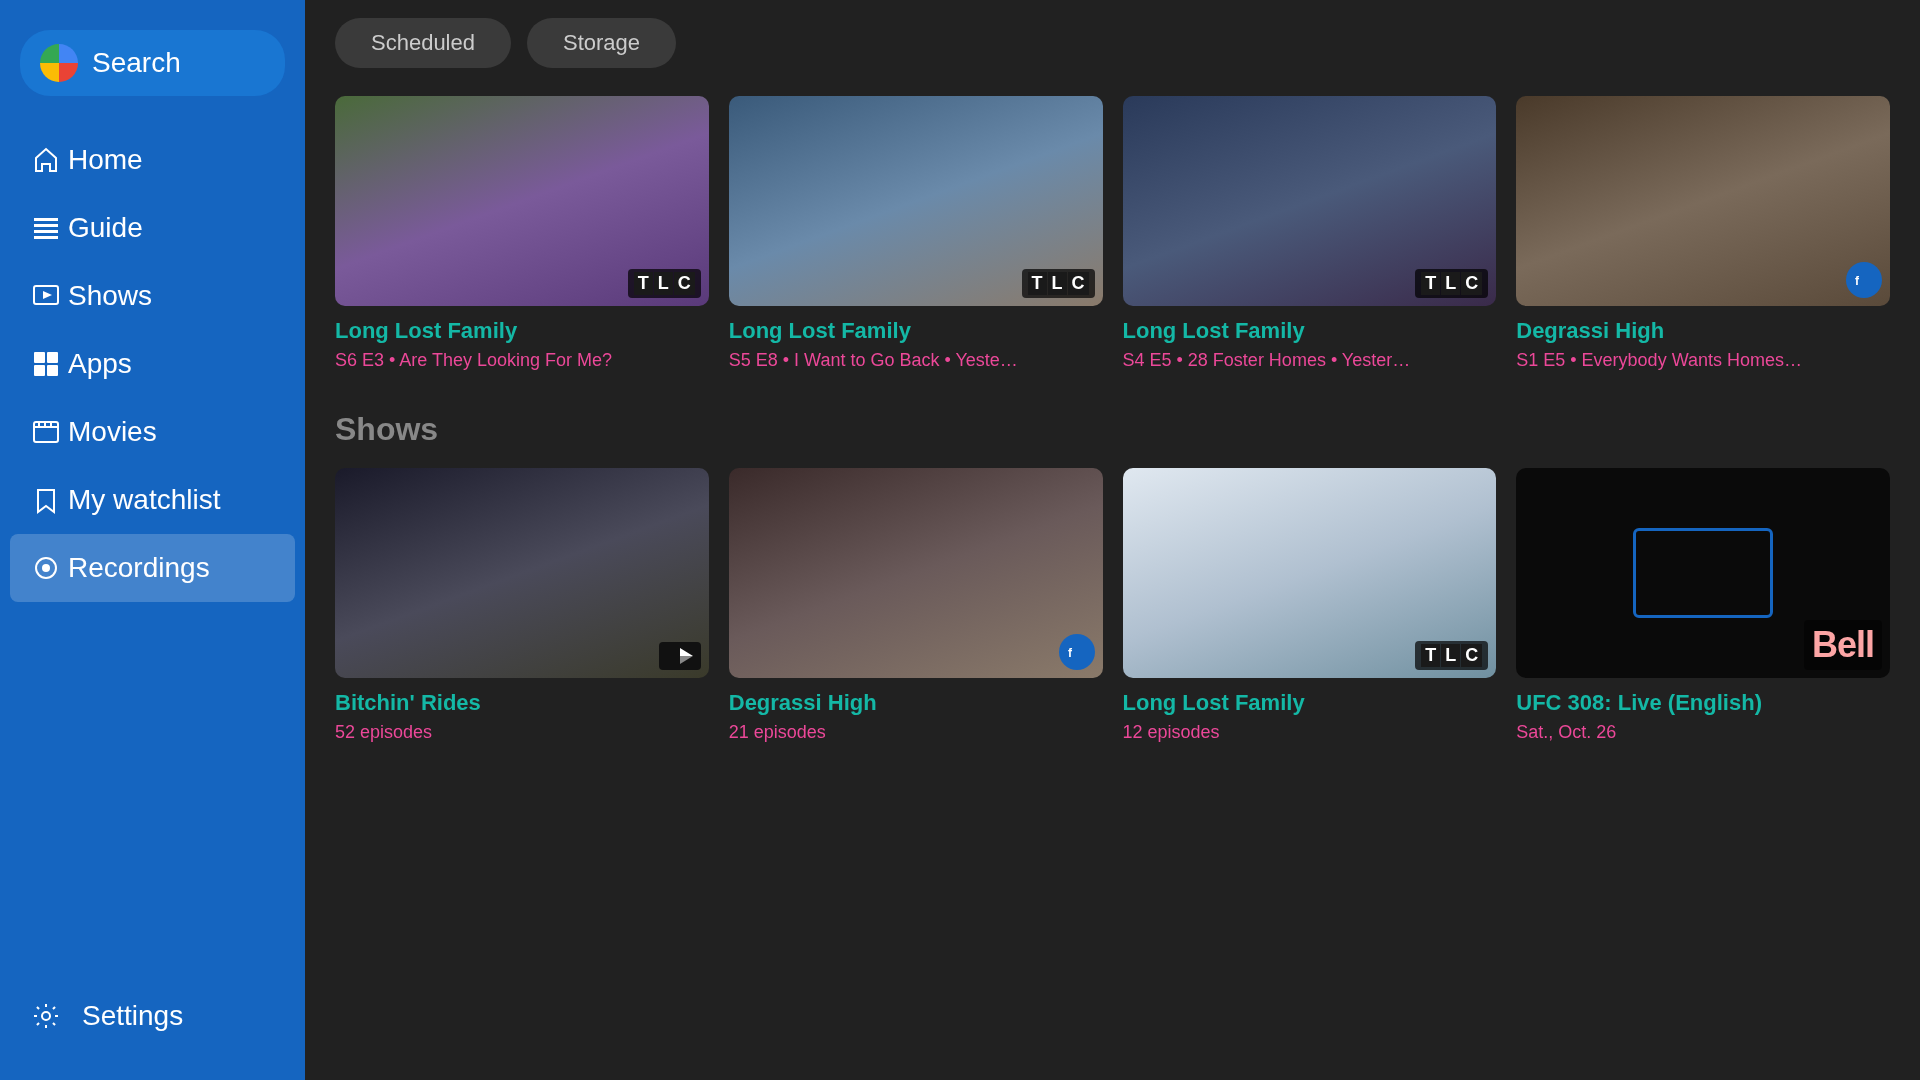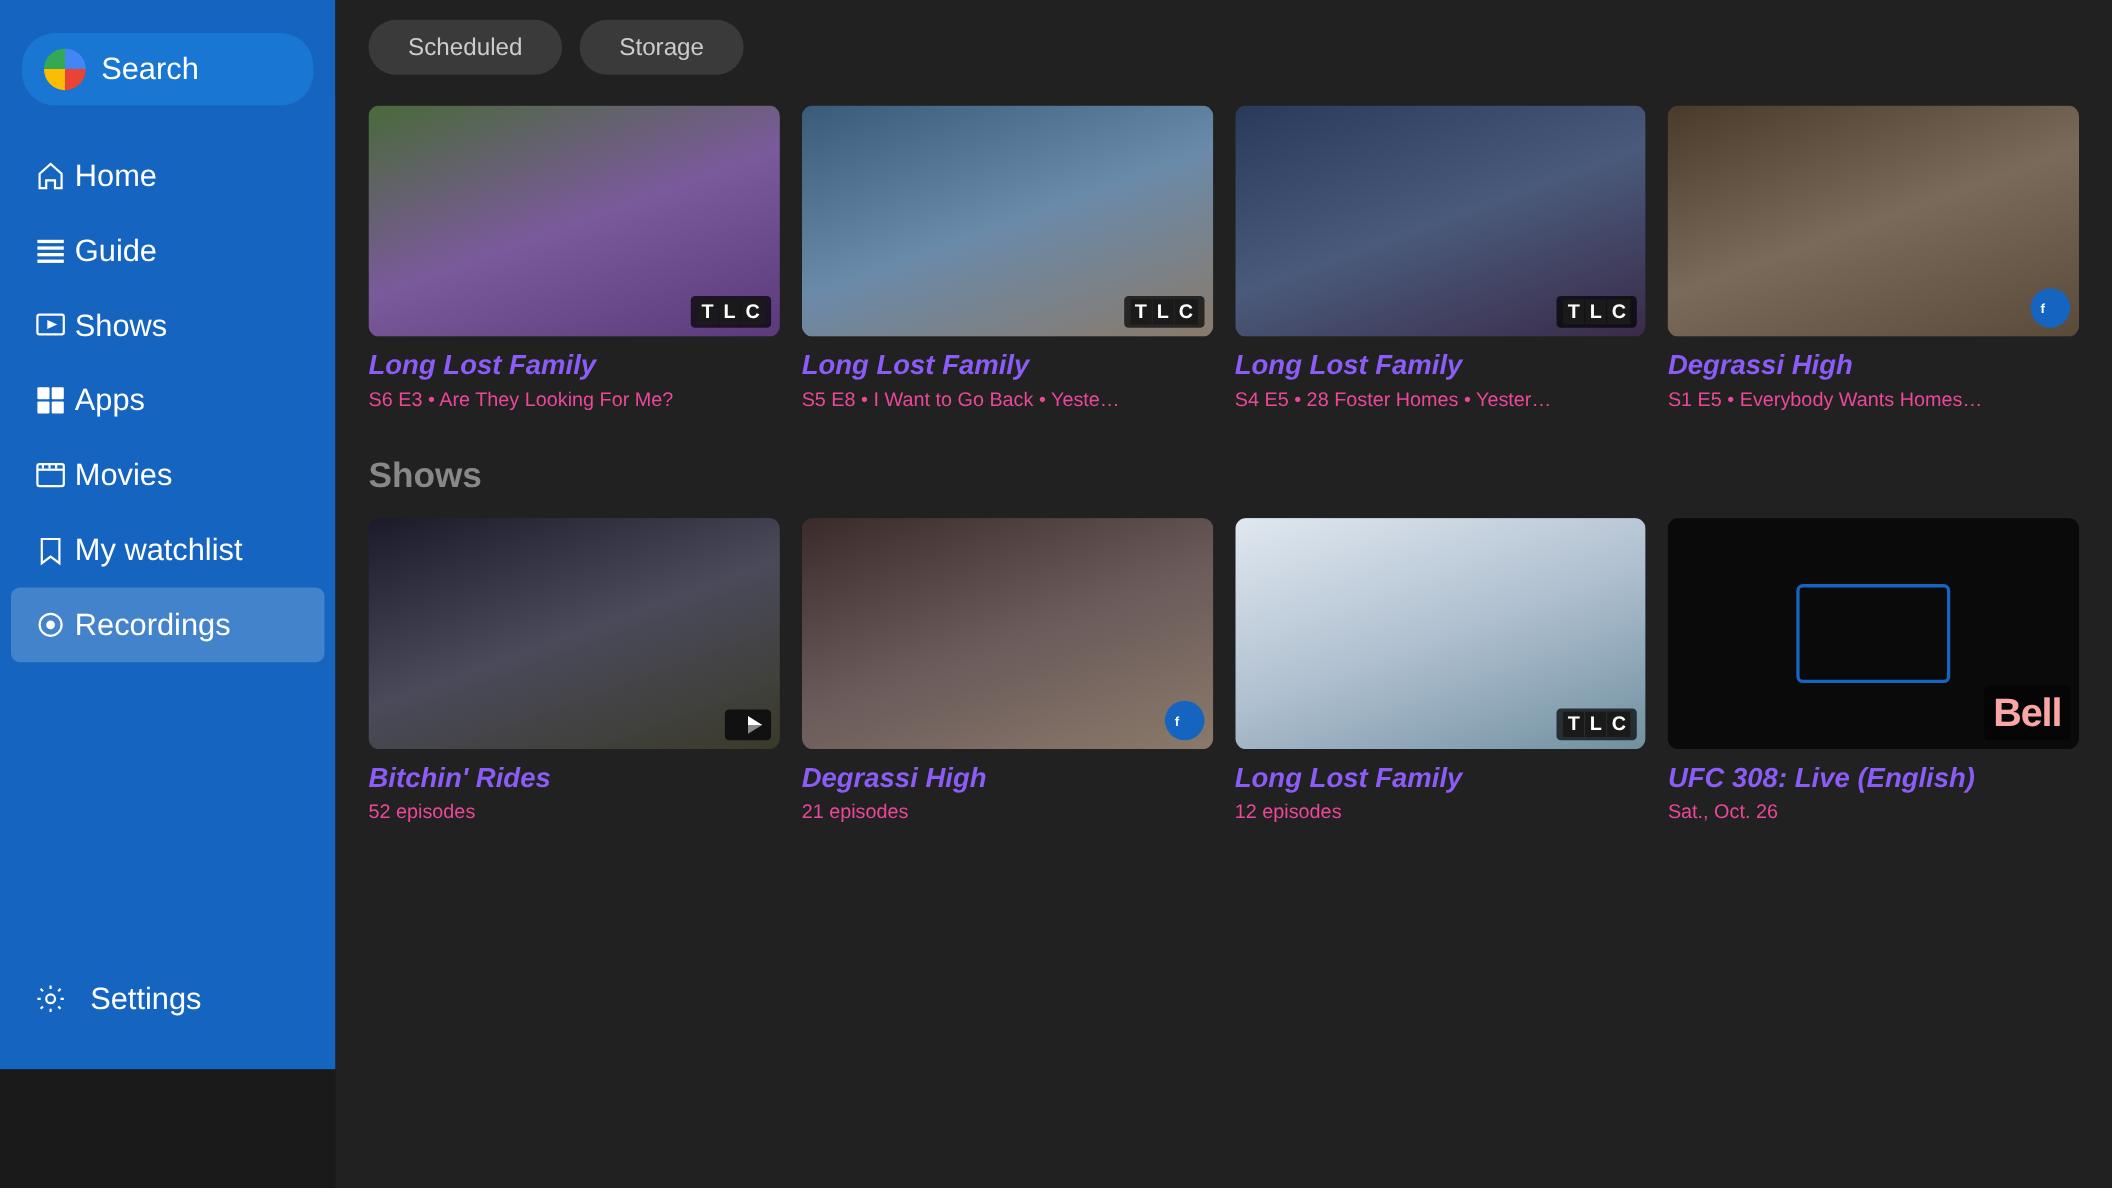--- a/index.html
+++ b/index.html
@@ -10,21 +10,21 @@
       background: #1a1a1a;
       font-family: 'Arial', sans-serif;
       display: flex;
       overflow: hidden;
       color: #fff;
     }
 
     
     .sidebar {
       width: 305px;
-      height: 972px;
+      height: 1080px;
       background: #1565C0;
       display: flex;
       flex-direction: column;
       padding: 30px 0;
       flex-shrink: 0;
     }
 
     .sidebar-search {
       margin: 0 20px 30px 20px;
       background: #1976D2;
@@ -233,28 +233,27 @@
       top: 50%;
       left: 50%;
       transform: translate(-50%, -50%);
       width: 140px;
       height: 90px;
       border: 3px solid #1565C0;
       border-radius: 6px;
     }
 
     .card-title {
-      font-size: 25px;
+      font-size: 22px;
       font-weight: 600;
-      color: #8b5cf6;
+      color: #14b8a6;
       margin-bottom: 6px;
       white-space: nowrap;
       overflow: hidden;
       text-overflow: ellipsis;
-      font-style: italic;
     }
 
     .card-subtitle {
       font-size: 18px;
       color: #ec4899;
       white-space: nowrap;
       overflow: hidden;
       text-overflow: ellipsis;
     }
 

